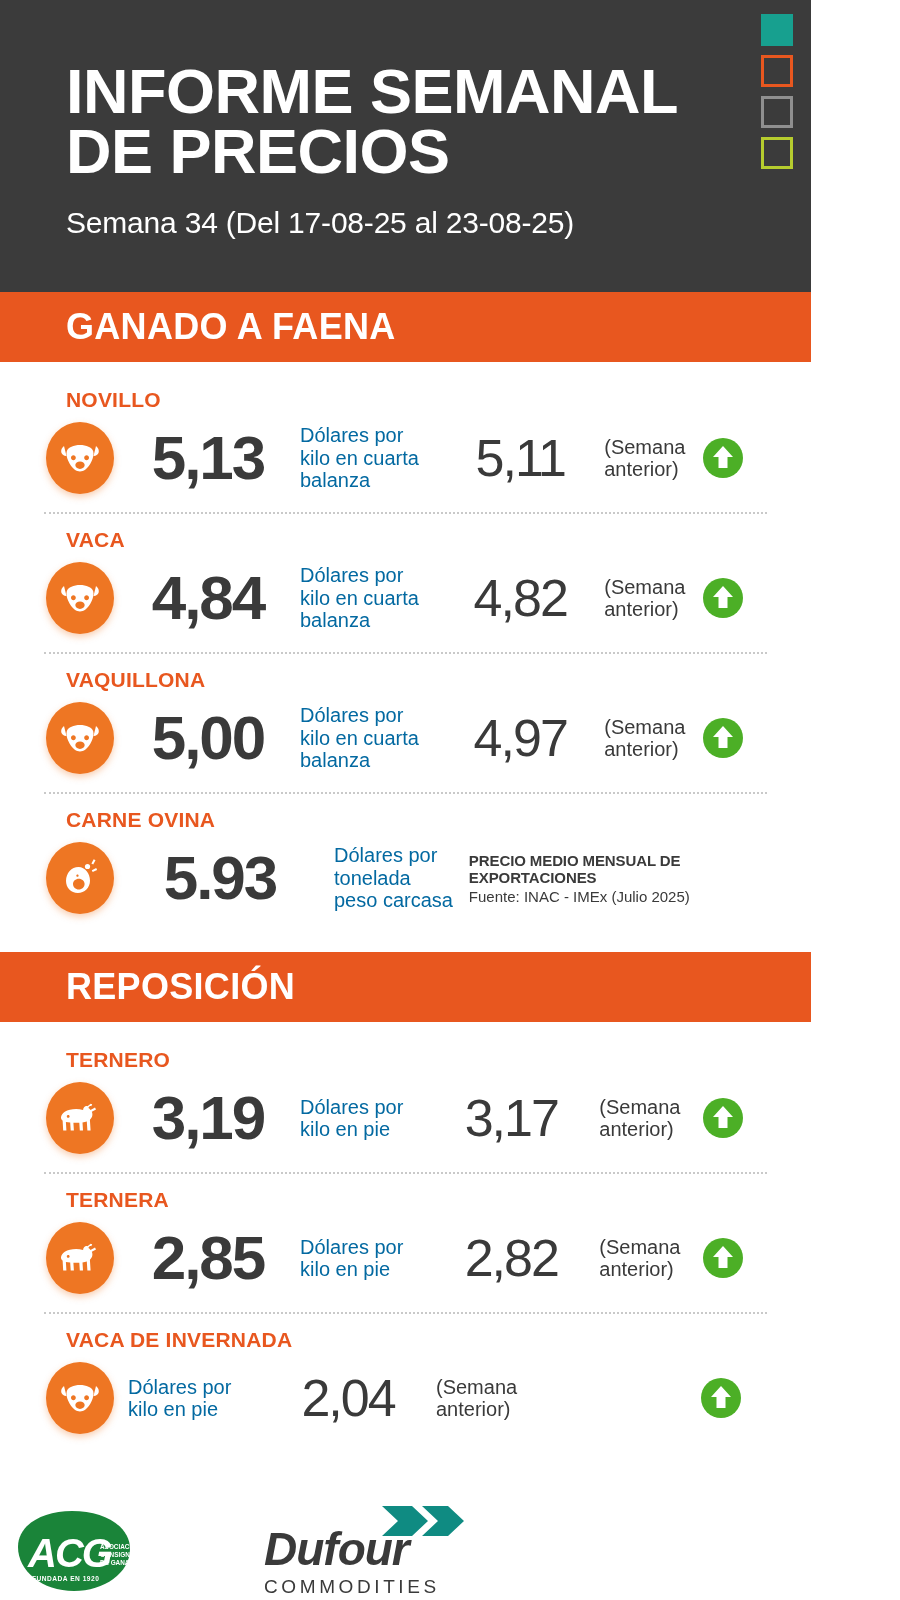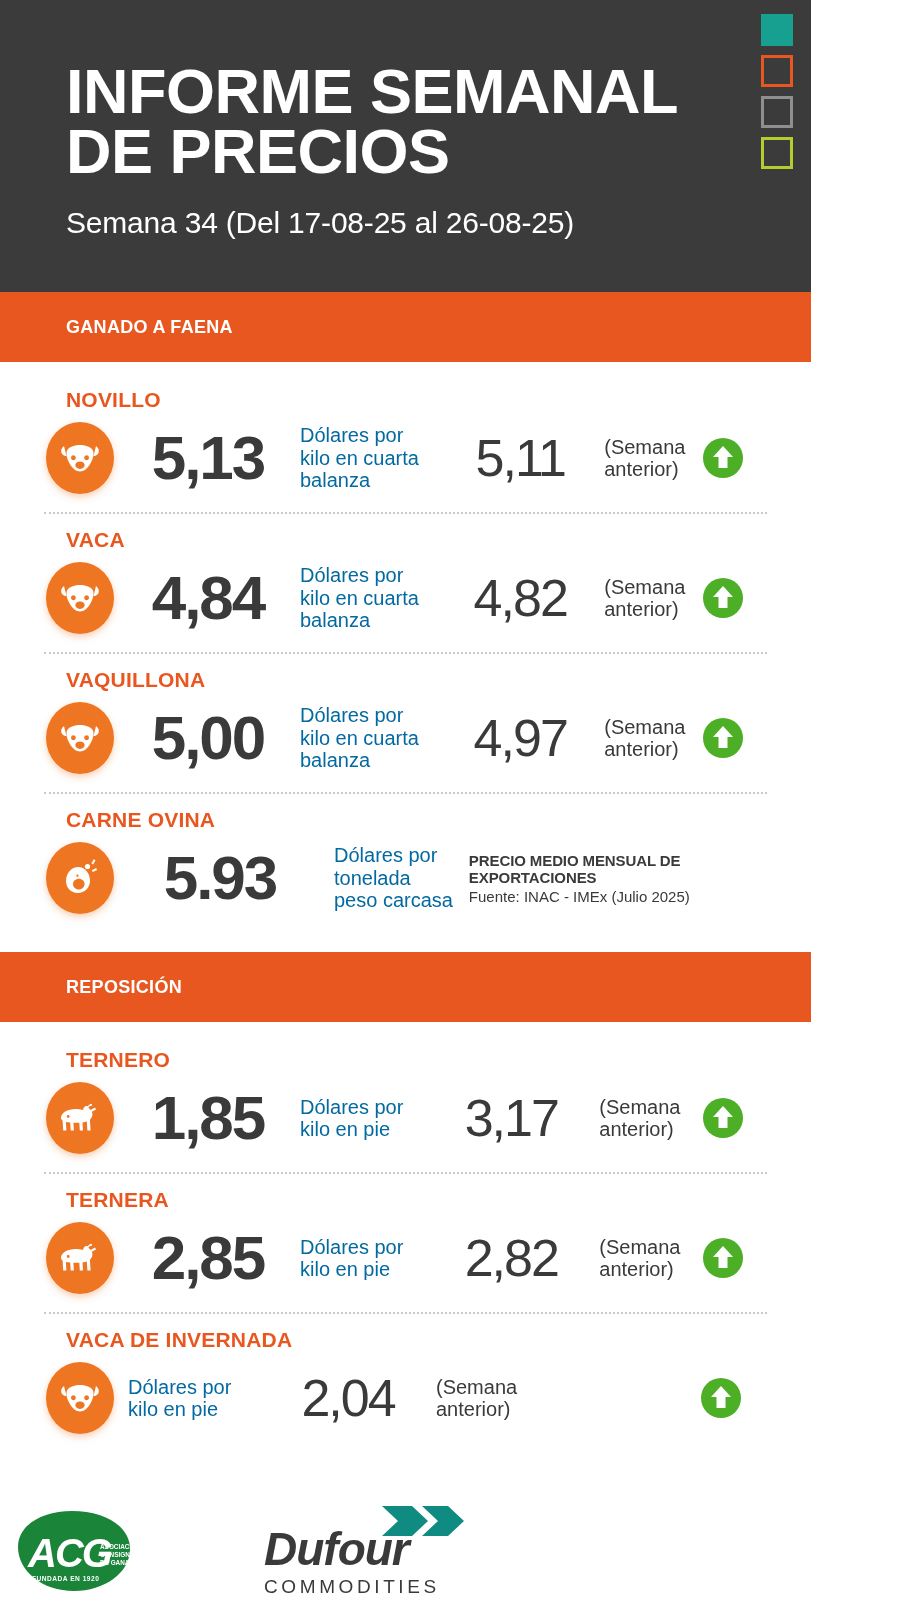--- a/index.html
+++ b/index.html
@@ -43,21 +43,21 @@
   .sw{ width:32px; height:32px; }
 
   
   .section-bar{
     background:#e8571f;
     height:70px;
     display:flex; align-items:center;
     padding-left:66px;
   }
   .section-bar .lbl{
-    color:#fff; font-size:18px; font-weight:bold; letter-spacing:0.3px;
+    color:#fff; font-size:36px; font-weight:bold; letter-spacing:0.3px;
   }
 
   
   .rows{ padding:12px 44px; }
   .row{ position:relative; padding:14px 0 12px 0; }
   .row + .row{ border-top:2px dotted #c9c9c9; }
   .row-label{
     color:#e8571f;
     font-weight:bold;
     font-size:21px;
@@ -142,21 +142,21 @@
 </head>
 <body>
 
 <div class="page">
 
   <div class="header">
     <div class="title">
       <span>INFORME SEMANAL</span>
       <span class="l2">DE PRECIOS</span>
     </div>
-    <div class="subtitle">Semana 34 (Del 17-08-25 al 26-08-25)</div>
+    <div class="subtitle">Semana 34 (Del 17-08-25 al 23-08-25)</div>
 
     <div class="swatches">
       <div class="sw" style="background:#17a08f;"></div>
       <div class="sw" style="border:3px solid #e8571f;"></div>
       <div class="sw" style="border:3px solid #8f8f8f;"></div>
       <div class="sw" style="border:3px solid #b6cc2e;"></div>
     </div>
   </div>
 
   <div class="section-bar">
@@ -282,21 +282,21 @@
       <div class="row-body">
         <div class="icon-wrap">
           <div class="icon-disc">
             <svg width="42" height="34" viewBox="0 0 42 34">
                 <g fill="#fff">
                   <path d="M28.5 5.2c-1.3-.3-2.6.1-3.4 1-.7.7-1 1.7-1 2.7-2.2-.6-4.6-.8-7-.8-4.4 0-8.4 1-11.3 2.6C3.5 12.2 2 14.3 2 16.5c0 1.3.6 2.4 1.6 3.1l.6 9.8h3.2l-.5-8.4c1.3.3 2.8.5 4.3.6l.5 7.8h3.2l-.5-7.7h5.9l.5 7.7h3.2l-.5-7.9c1.6-.2 3-.5 4.3-1l.6 8.9h3.2l-.7-10.6c1.6-1.5 2.5-3.3 2.5-5.3 0-1-.2-1.9-.6-2.8l4.2-2.3-1-2-4.5 2.5c-.6-.7-1.3-1.3-2.1-1.8.2-.8.6-1.5 1.2-1.8.5-.3 1.1-.3 1.7 0l.9-2c-.5-.3-1-.4-1.5-.5zM9.2 14c.8 0 1.4.6 1.4 1.4s-.6 1.4-1.4 1.4-1.4-.6-1.4-1.4.6-1.4 1.4-1.4z"></path>
                 </g>
               </svg>
           </div>
         </div>
-        <div class="price-main">1,85</div>
+        <div class="price-main">3,19</div>
         <div class="unit">Dólares por kilo en pie</div>
         <div class="price-prev">3,17</div>
         <div class="prev-label">(Semana anterior)</div>
         <div class="trend">
           <svg width="44" height="44" viewBox="0 0 44 44">
               <ellipse cx="22" cy="22" rx="20" ry="20" fill="#4caf26"></ellipse>
               <path d="M22 10l10 11h-5.5v11h-9V21H12z" fill="#fff"></path>
             </svg>
         </div>
       </div>

